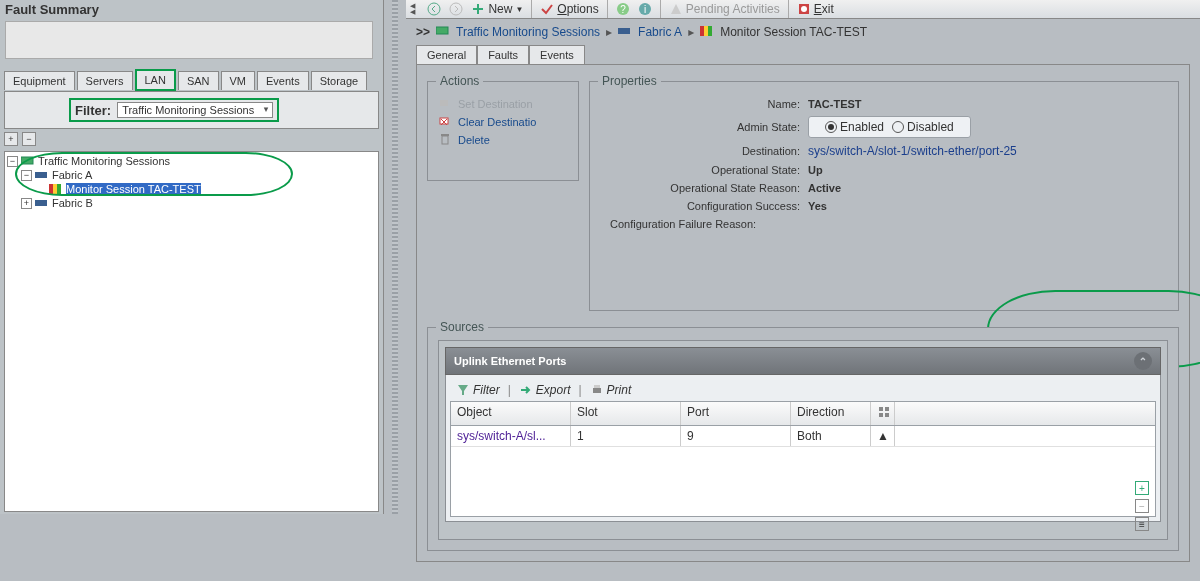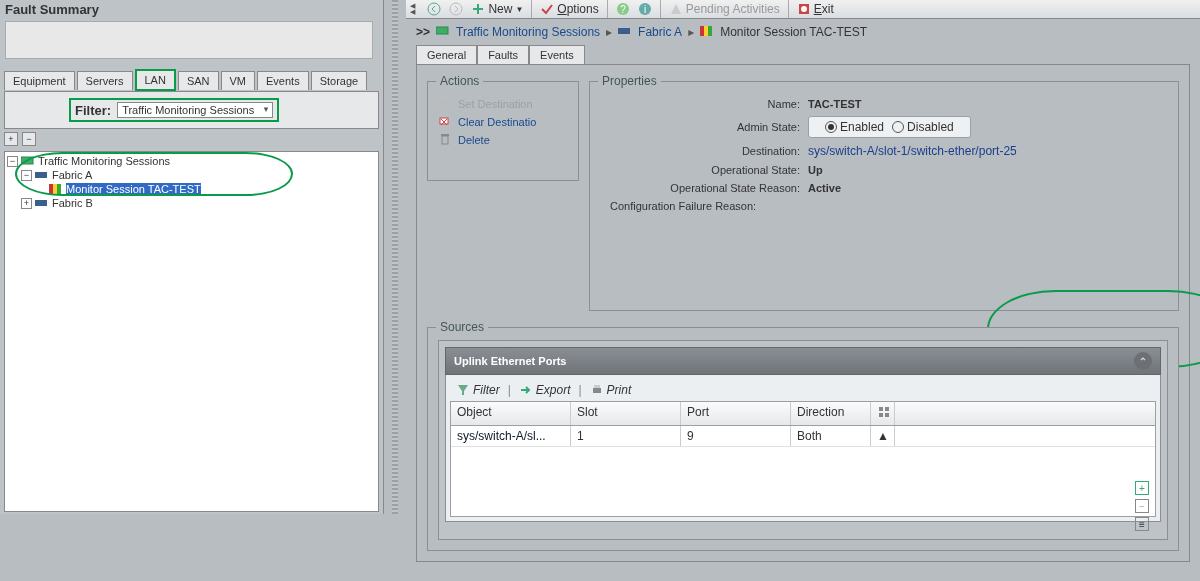--- a/index.html
+++ b/index.html
@@ -67,21 +67,21 @@
 .sub-tb-btn { display:flex; align-items:center; gap:3px; cursor:pointer; padding:0 4px;font-style:italic; }
 .grid { border:1px solid #9aa0a6; background:#fff; }
 .grid-head { display:flex; background:linear-gradient(#fbfbfb,#e6e8ea); border-bottom:1px solid #9aa0a6; }
 .grid-cell { padding:3px 6px; border-right:1px solid #ccc; font-size:12px; }
 .gc-obj { width:120px; }
 .gc-slot { width:110px; }
 .gc-port { width:110px; }
 .gc-dir { width:80px; }
 .gc-gear { width:24px; text-align:center; }
 .grid-row { display:flex; border-bottom:1px solid #e0e0e0; }
-.grid-row .link { color:#0f172a; }
+.grid-row .link { color:#4c1d95; }
 .grid-body { height:90px; overflow:auto; }
 .scroll-icons { position:absolute; right:18px; bottom:8px; display:flex; flex-direction:column; gap:4px; }
 .si { width:14px; height:14px; border:1px solid #888; font-size:10px; display:flex; align-items:center; justify-content:center; }
 .collapse-chev { width:18px; height:18px; background:#6c7075; border-radius:50%; color:#cfd3d8; display:flex; align-items:center; justify-content:center; font-size:10px; }
 .det-wrap{ position:relative; flex:1; display:flex; flex-direction:column; }
 .top-small-arrows { display:flex; flex-direction:column; font-size:7px; color:#555; line-height:6px; margin-left:-4px; margin-right:4px;}
 </style>
 </head>
 <body>
 
@@ -279,20 +279,24 @@
             <div class="prop-label">Destination:</div>
             <div class="link" style="font-size:12px;">sys/switch-A/slot-1/switch-ether/port-25</div>
           </div>
           <div class="prop-row">
             <div class="prop-label">Operational State:</div>
             <div class="prop-val">Up</div>
           </div>
           <div class="prop-row">
             <div class="prop-label">Operational State Reason:</div>
             <div class="prop-val">Active</div>
+          </div>
+          <div class="prop-row">
+            <div class="prop-label">Configuration Success:</div>
+            <div class="prop-val">Yes</div>
           </div>
           <div class="prop-row">
             <div class="prop-label" style="width:200px; text-align:left; margin-left:10px;">Configuration Failure Reason:</div>
           </div>
         </div>
 
         <div class="green-oval"></div>
 
         <div class="fieldset sources-box">
           <div class="fieldset-legend">Sources</div>

